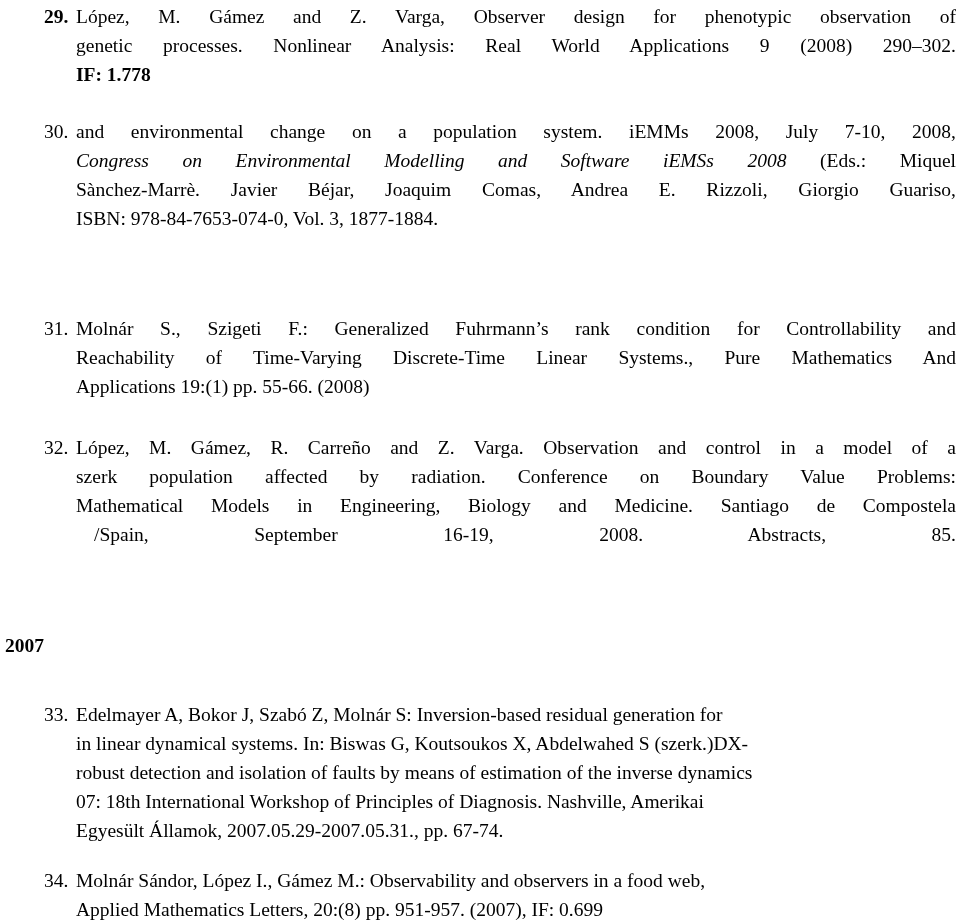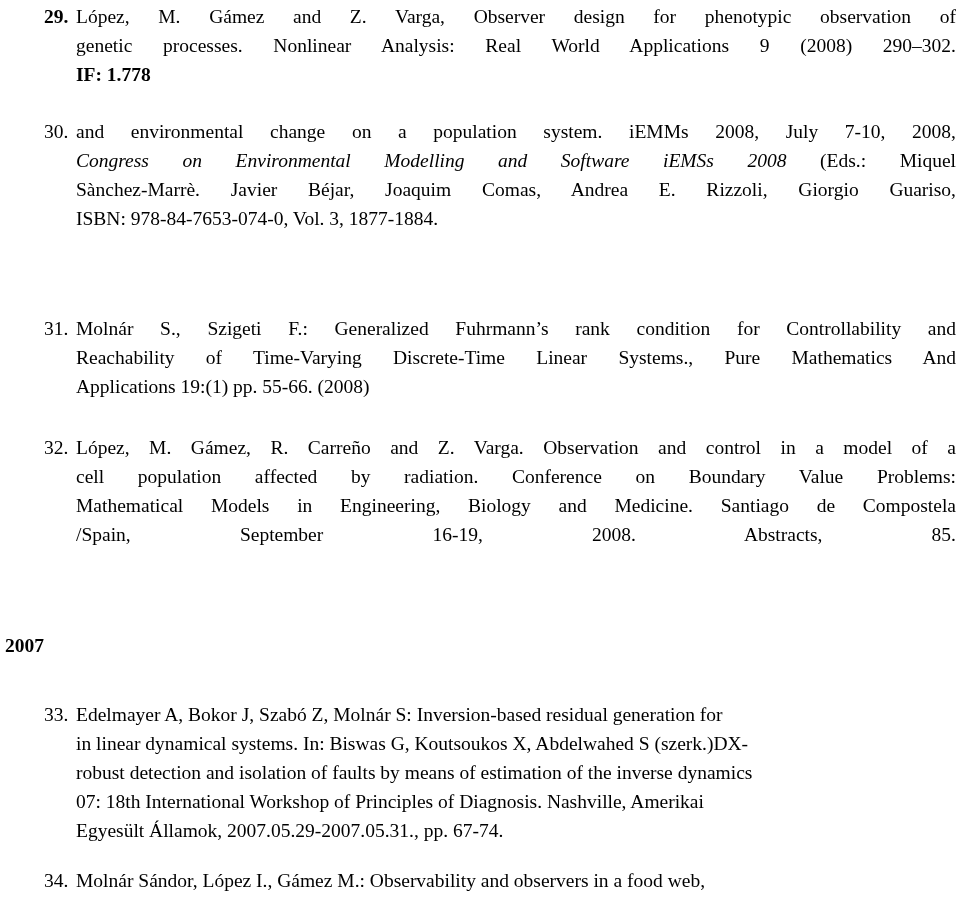--- a/index.html
+++ b/index.html
@@ -58,21 +58,21 @@
   .entry-body i { font-style: italic; }
 
   
   .jline {
     display: block;
     text-align: justify;
     text-align-last: justify;
     white-space: normal;
   }
   .jline.last { text-align: center; text-align-last: left; }
-  .jline.spread { text-align: justify; text-align-last: justify; }
+  .jline.spread { text-align: justify; text-align-last: justify; margin-left: 18px; }
 
   
   .year-heading {
     position: absolute;
     left: 5px;
     font-family: "Liberation Serif", "DejaVu Serif", serif;
     font-weight: bold;
     font-size: 19.5px;
     line-height: 24px;
     letter-spacing: 0px;
@@ -105,38 +105,39 @@
         <div class="entry-body">
           <span class="jline"><span>Molnár S., Szigeti F.: Generalized Fuhrmann’s rank condition for Controllability and</span></span>
           <span class="jline"><span>Reachability of Time-Varying Discrete-Time Linear Systems., Pure Mathematics And</span></span>
           <span class="jline last"><span>Applications 19:(1) pp. 55-66. (2008)</span></span>
         </div>
       </div>
       <div class="entry" style="top: 433px;">
         <span class="entry-num">32.</span>
         <div class="entry-body">
           <span class="jline"><span>López, M. Gámez, R. Carreño and Z. Varga. Observation and control in a model of a</span></span>
-          <span class="jline"><span>cell population affected by radiation. Conference on Boundary Value Problems:</span></span>
+          <span class="jline"><span>szerk population affected by radiation. Conference on Boundary Value Problems:</span></span>
           <span class="jline"><span>Mathematical Models in Engineering, Biology and Medicine. Santiago de Compostela</span></span>
           <span class="jline spread"><span>/Spain, September 16-19, 2008. Abstracts, 85.</span></span>
         </div>
       </div>
       <div class="entry" style="top: 700px;">
         <span class="entry-num">33.</span>
         <div class="entry-body flush">
           <span class="jline last"><span>Edelmayer A, Bokor J, Szabó Z, Molnár S:  Inversion-based residual generation for</span></span>
           <span class="jline last"><span>in linear dynamical systems.  In: Biswas G, Koutsoukos X, Abdelwahed S (szerk.)DX-</span></span>
           <span class="jline last"><span>robust detection and isolation of faults by means of estimation of the inverse dynamics</span></span>
           <span class="jline last"><span>07: 18th International Workshop of Principles of Diagnosis. Nashville, Amerikai</span></span>
           <span class="jline last"><span>Egyesült Államok, 2007.05.29-2007.05.31., pp. 67-74.</span></span>
         </div>
       </div>
       <div class="entry" style="top: 866px;">
         <span class="entry-num">34.</span>
         <div class="entry-body flush">
           <span class="jline last"><span>Molnár Sándor, López I., Gámez M.: Observability and observers in a food web,</span></span>
+          <span class="jline last"><span>Applied Mathematics Letters, 20:(8) pp. 951-957. (2007), IF: 0.699</span></span>
         </div>
       </div>
     </div>
   <div id="years-root">
       <div class="year-heading" style="top: 634px; font-family: Liberation Serif, serif;">2007</div>
     </div>
 </div>
 
 </body></html>

